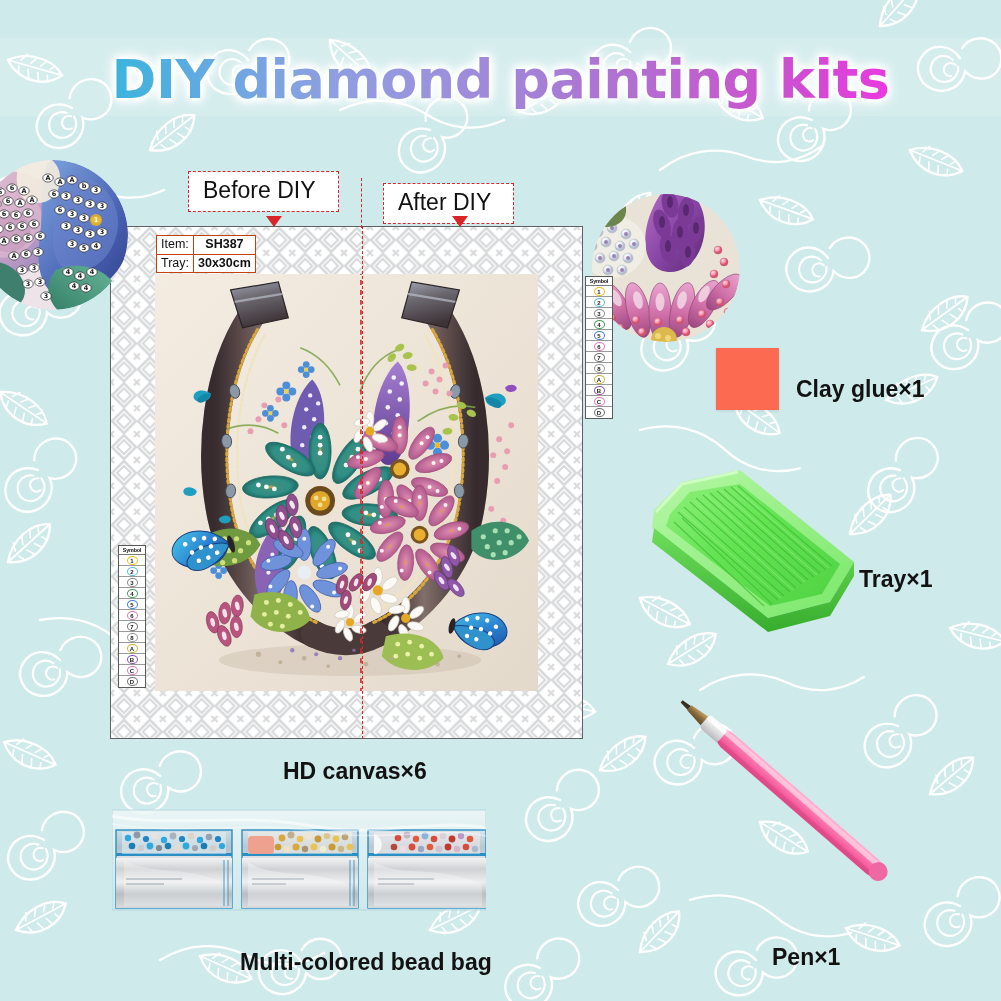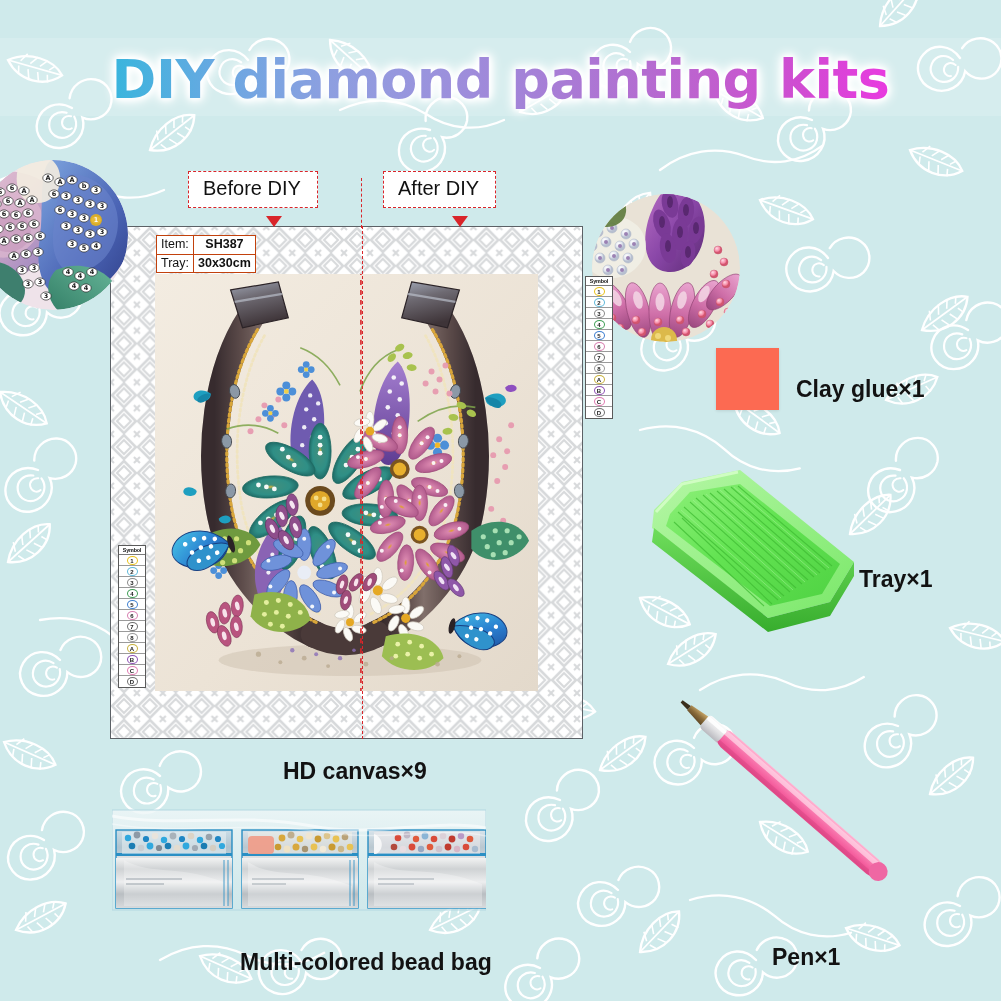--- a/index.html
+++ b/index.html
@@ -146,29 +146,29 @@
   }
   #symbol-legend-left { left: 118px; top: 545px; }
   #symbol-legend-right { left: 585px; top: 276px; }
 
   
   .diy-label {
     position: absolute;
     z-index: 7;
     background: #ffffff;
     border: 1.4px dashed #d9252a;
-    padding: 5px 16px 7px 14px;
-    font-size: 20px;
+    padding: 5px 22px 7px 14px;
+    font-size: 23px;
     color: #111;
     font-family: "Liberation Sans", sans-serif;
     white-space: nowrap;
     text-align: center;
   }
   #label-before-diy { left: 188px; top: 171px; }
-  #label-after-diy  { left: 383px; top: 171px; }
+  #label-after-diy  { left: 383px; top: 183px; }
   .diy-arrow {
     position: absolute;
     z-index: 7;
     width: 0; height: 0;
     border-left: 8px solid transparent;
     border-right: 8px solid transparent;
     border-top: 11px solid #d9252a;
   }
   #arrow-before { left: 266px; top: 216px; }
   #arrow-after  { left: 452px; top: 216px; }
@@ -1473,13 +1473,13 @@
           <rect x="14" y="77" width="36" height="2"></rect>
       </g>
     </g>
 
     <path d="M0,10 C60,22 130,6 200,20 C260,32 320,12 374,22" fill="none" stroke="#ffffff" stroke-width="3" opacity="0.55"></path>
     <path d="M0,18 C70,30 140,14 210,26 C270,36 330,20 374,30" fill="none" stroke="#ffffff" stroke-width="1.6" opacity="0.4"></path>
   </svg>
 </div>
 <div class="caption" id="caption-bead-bag">Multi-colored bead bag</div>
 
-<div class="caption" id="caption-hd-canvas">HD canvas×9</div>
+<div class="caption" id="caption-hd-canvas">HD canvas×6</div>
 
 </body></html>

